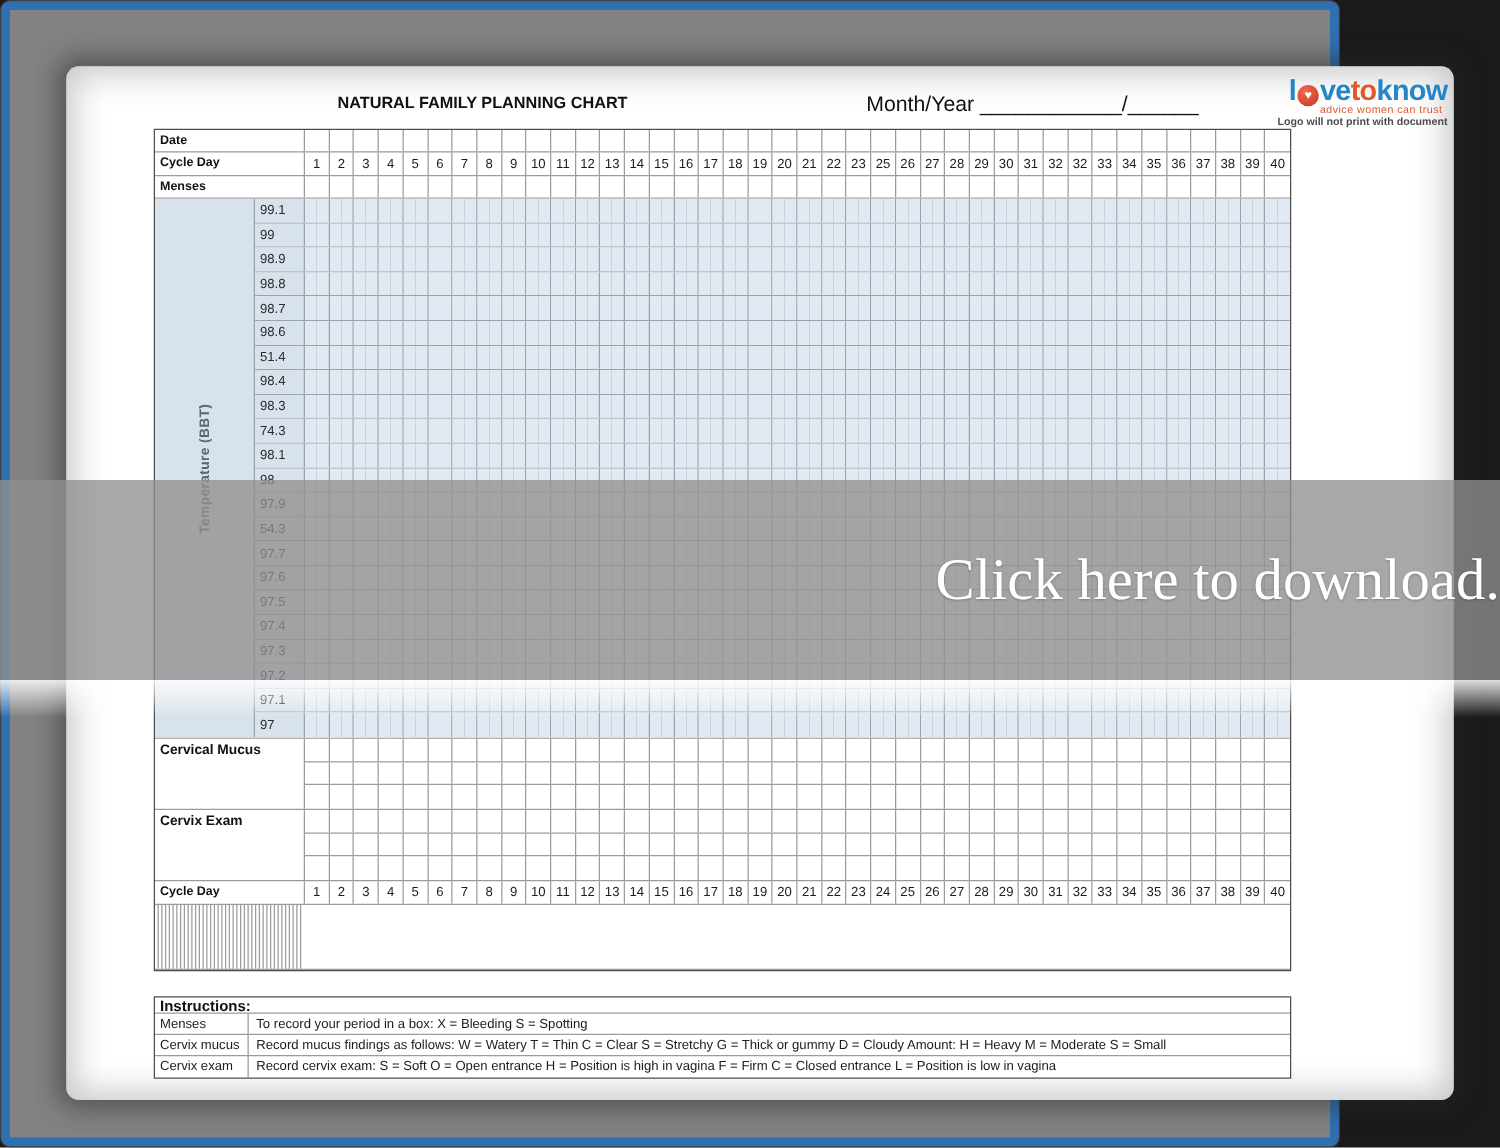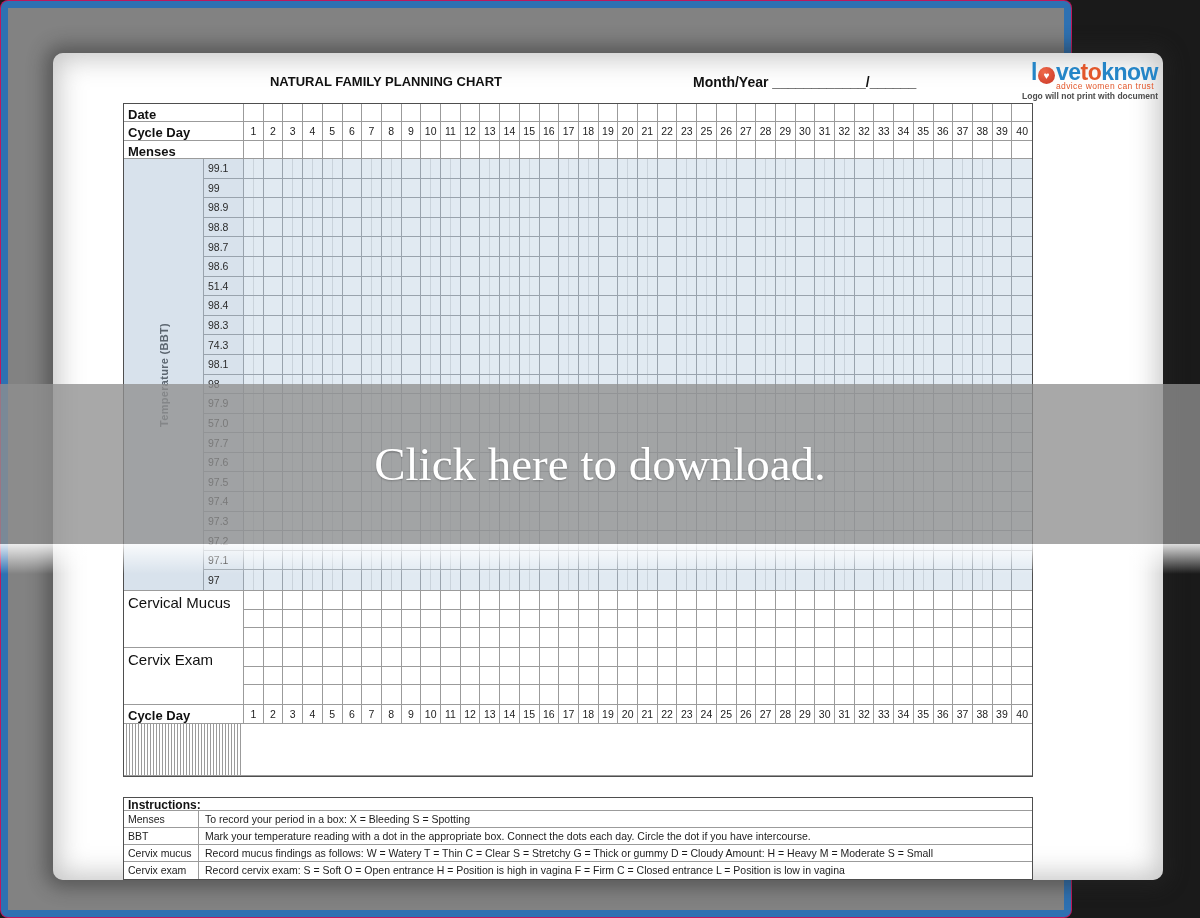--- a/index.html
+++ b/index.html
@@ -7,73 +7,73 @@
     --grid-blue:#99a3ad;
     --dark:#4e4e4e;
     --temp-cell:#e1eaf2;
     --temp-label:#d8e2ec;
     --logo-blue:#2585c7;
     --logo-orange:#e2572b;
     --logo-red:#d8402f;
   }
   *{box-sizing:border-box;margin:0;padding:0}
   body{width:1200px;height:918px;font-family:"Liberation Sans","DejaVu Sans",sans-serif;background:#1a1a1a;overflow:hidden}
-  .root{position:relative;width:1072px;height:918px;background:#be185d;border-radius:8px}
+  .root{position:relative;width:1072px;height:918px;background:#404040;border-radius:8px}
   .blue-frame{position:absolute;inset:1px;border:7px solid #2e71b2;border-radius:7px;background:#828282}
   .page{position:absolute;left:45px;top:45px;width:1110px;height:827px;background:#ffffff;border-radius:10px;
         box-shadow:0 0 18px 8px rgba(40,40,40,.45), inset 0 0 26px 6px rgba(130,130,130,.45)}
   
   .title{position:absolute;top:21px;left:333px;transform:translateX(-50%);font-size:13px;font-weight:bold;color:#111;white-space:nowrap}
-  .monthyear{position:absolute;top:21px;left:640px;font-size:14px;font-weight:bold;color:#111;white-space:nowrap}
+  .monthyear{position:absolute;top:21px;left:640px;font-size:17px;font-weight:normal;color:#111;white-space:nowrap}
   .logo{position:absolute;top:7px;right:5px;text-align:right;line-height:1.05}
   .logo-line1{font-size:23px;font-weight:bold;letter-spacing:-.5px;color:var(--logo-blue);white-space:nowrap}
   .logo-line1 .org{color:var(--logo-orange)}
   .heart-circle{display:inline-block;width:17px;height:17px;border-radius:50%;background:radial-gradient(circle at 35% 30%,#ef6a4a,#c93525);
     color:#fff;font-size:10px;line-height:17px;text-align:center;vertical-align:1px;margin:0 1px}
   .logo-tagline{font-size:8.5px;color:var(--logo-orange);letter-spacing:.4px;margin-top:-2px;margin-right:4px}
   .logo-note{font-size:8.5px;font-weight:bold;color:#4d4d4d;margin-top:1px}
   
   .main-table{position:absolute;left:70px;top:50px;width:910px;border:1px solid var(--dark);background:#fff}
   .hdr-row{display:grid;grid-template-columns:120px 1fr;border-bottom:1px solid var(--grid)}
-  .hdr-row .lab{border-right:1px solid var(--grid);font-weight:bold;font-size:13px;color:#111;padding:3px 0 0 4px}
+  .hdr-row .lab{border-right:1px solid var(--grid);font-weight:bold;font-size:10px;color:#111;padding:3px 0 0 4px}
   .cells-row{display:grid;grid-template-columns:repeat(40,1fr);height:100%}
   .cell{border-right:1px solid var(--grid)}
   .cell:last-child{border-right:none}
   .num{font-size:10.5px;color:#1c1c1c;display:flex;align-items:center;justify-content:center}
   .h19{height:18px}.h20{height:19px}
   
   .temp-block{display:flex;height:432px;border-bottom:1px solid var(--grid)}
   .temp-vlabel{width:80px;background:var(--temp-label);border-right:1px solid var(--grid-blue);display:flex;align-items:center;justify-content:center}
   .temp-vlabel span{writing-mode:vertical-rl;transform:rotate(180deg);font-weight:bold;font-size:11px;color:#5c6670;letter-spacing:.3px}
   .temp-right{flex:1;display:grid;grid-template-rows:repeat(22,1fr)}
   .temp-row{display:grid;grid-template-columns:40px repeat(40,1fr);border-bottom:1px solid var(--grid-blue)}
   .temp-row:last-child{border-bottom:none}
   .tval{background:var(--temp-label);border-right:1px solid var(--grid-blue);font-size:10.5px;color:#2a2a2a;display:flex;align-items:center;padding-left:4px}
   .tcell{background:var(--temp-cell);border-right:1px solid var(--grid-blue);
     background-image:linear-gradient(to right,transparent 48%,rgba(140,150,160,.28) 48%,rgba(140,150,160,.28) 52%,transparent 52%)}
   .tcell:last-child{border-right:none}
   
   .section{display:grid;grid-template-columns:120px 1fr;border-bottom:1px solid var(--grid)}
-  .sec-label{border-right:1px solid var(--grid);font-weight:normal;font-size:15px;color:#111;padding:3px 0 0 4px}
+  .sec-label{border-right:1px solid var(--grid);font-weight:bold;font-size:11px;color:#111;padding:3px 0 0 4px}
   .sec-rows{display:grid}
   .sec-rows .cells-row{border-bottom:1px solid var(--grid)}
   .sec-rows .cells-row:last-child{border-bottom:none}
   .h58{height:57px}.h58 .sec-rows{grid-template-rows:repeat(3,1fr)}
   .h54{height:52px}
   .cycle2{border-bottom:1px solid var(--grid)}
   
   .instr-table{position:absolute;left:70px;top:744px;width:910px;border:1px solid var(--dark);background:#fff}
   .instr-header{height:13px;font-size:12px;font-weight:bold;color:#111;padding-left:4px;border-bottom:1px solid var(--grid)}
   .instr-row{display:grid;grid-template-columns:75px 1fr;height:17px;border-bottom:1px solid var(--grid);font-size:10.5px;color:#1c1c1c}
   .instr-row:last-child{border-bottom:none}
   .instr-row .ilab{border-right:1px solid var(--grid);padding:2px 0 0 4px}
   .instr-row .itxt{padding:2px 0 0 6px;white-space:nowrap;overflow:hidden}
   
   .overlay-band{position:absolute;left:0;top:384px;width:1200px;height:160px;background:rgba(143,143,143,.78);
-    display:flex;align-items:center;justify-content:center;cursor:pointer;z-index:5}
+    display:flex;align-items:center;justify-content:flex-end;cursor:pointer;z-index:5}
   .overlay-band span{font-family:"Liberation Serif","DejaVu Serif",serif;font-size:47px;color:#fff;text-shadow:0 1px 2px rgba(0,0,0,.25);white-space:nowrap}
   .overlay-glow{position:absolute;left:0;top:544px;width:1200px;height:30px;z-index:4;pointer-events:none;
     background:linear-gradient(to bottom,rgba(255,255,255,.85),rgba(255,255,255,0))}
 </style>
 </head>
 <body>
 
 <div class="root">
   <div class="blue-frame">
     <div class="page">
@@ -785,21 +785,21 @@
                 <div class="tcell"></div>
                 <div class="tcell"></div>
                 <div class="tcell"></div>
                 <div class="tcell"></div>
                 <div class="tcell"></div>
                 <div class="tcell"></div>
                 <div class="tcell"></div>
                 <div class="tcell"></div>
               </div>
               <div class="temp-row">
-                <div class="tval">57.0</div>
+                <div class="tval">54.3</div>
                 <div class="tcell"></div>
                 <div class="tcell"></div>
                 <div class="tcell"></div>
                 <div class="tcell"></div>
                 <div class="tcell"></div>
                 <div class="tcell"></div>
                 <div class="tcell"></div>
                 <div class="tcell"></div>
                 <div class="tcell"></div>
                 <div class="tcell"></div>
@@ -1540,24 +1540,20 @@
       </div>
 
       <div class="instr-table">
         <div class="instr-header">Instructions:</div>
         <div id="instr-rows">
             <div class="instr-row">
               <div class="ilab">Menses</div>
               <div class="itxt">To record your period in a box: X = Bleeding   S = Spotting</div>
             </div>
             <div class="instr-row">
-              <div class="ilab">BBT</div>
-              <div class="itxt">Mark your temperature reading with a dot in the appropriate box. Connect the dots each day. Circle the dot if you have intercourse.</div>
-            </div>
-            <div class="instr-row">
               <div class="ilab">Cervix mucus</div>
               <div class="itxt">Record mucus findings as follows: W = Watery  T = Thin  C = Clear  S = Stretchy  G = Thick or gummy  D = Cloudy  Amount: H = Heavy  M = Moderate  S = Small</div>
             </div>
             <div class="instr-row">
               <div class="ilab">Cervix exam</div>
               <div class="itxt">Record cervix exam: S = Soft  O = Open entrance  H = Position is high in vagina  F = Firm  C = Closed entrance  L = Position is low in vagina</div>
             </div>
           </div>
       </div>
 

